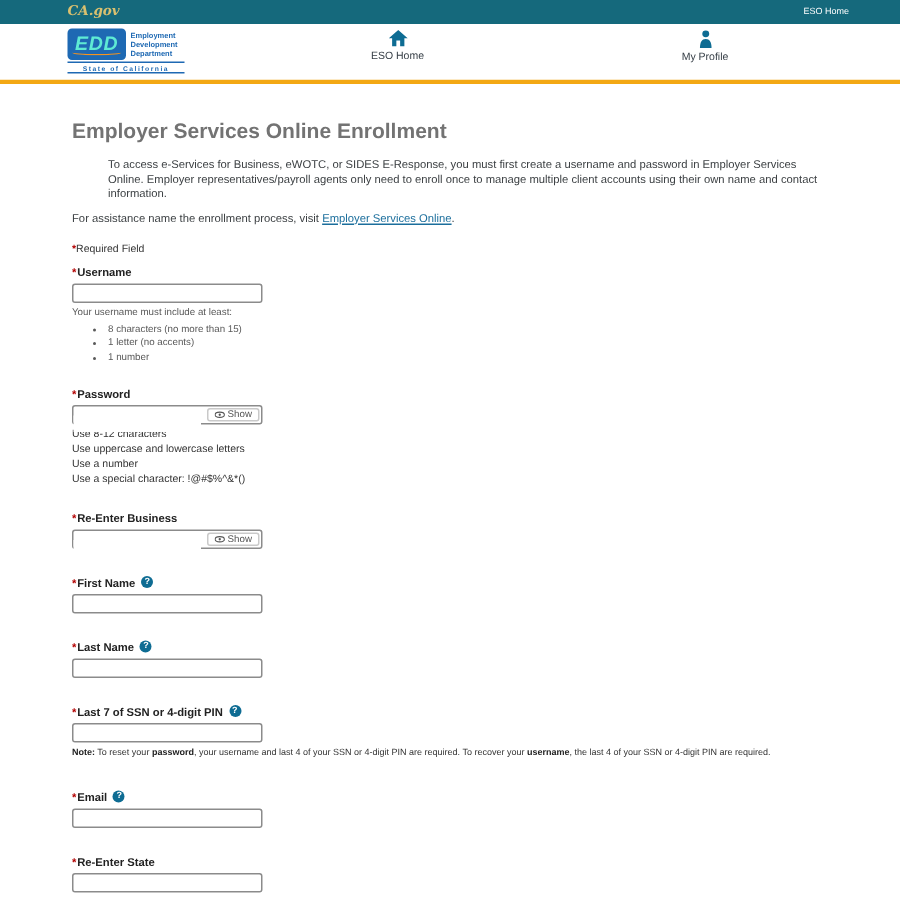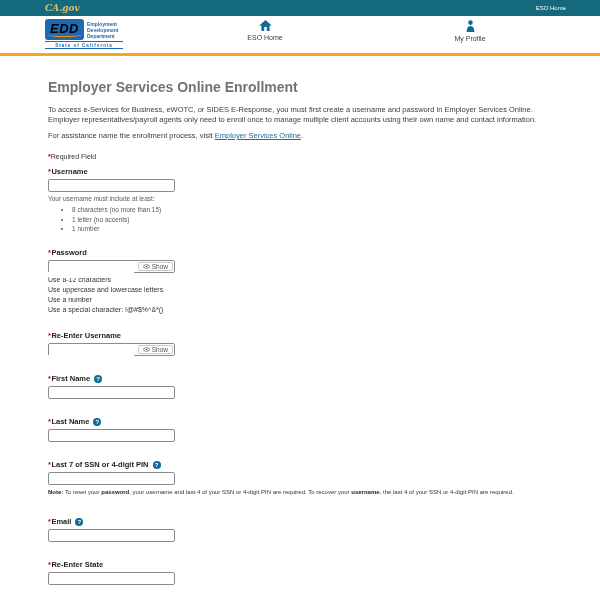--- a/index.html
+++ b/index.html
@@ -22,21 +22,21 @@
   .topbar-link { color:#ffffff; font-size:6px; text-decoration:none; cursor:pointer; }
   
   .masthead { position:relative; height:37px; background:#fff; }
   .edd-logo { position:absolute; left:45px; top:3px; display:block; text-decoration:none; cursor:pointer; }
   .edd-row { display:flex; align-items:center; }
   .edd-box {
     position:relative; width:39px; height:21px; background:#1e69b3;
     border-radius:3px; display:flex; align-items:center; justify-content:center;
   }
   .edd-box span {
-    color:#000000; font-weight:bold; font-style:italic; font-size:13px; letter-spacing:0.5px;
+    color:#5eead4; font-weight:bold; font-style:italic; font-size:13px; letter-spacing:0.5px;
     line-height:1; padding-bottom:2px;
   }
   .swoosh {
     position:absolute; left:3px; right:3px; bottom:3px; height:4px;
     border-bottom:1.5px solid #f7941d;
     border-radius:0 0 100% 100%;
   }
   .edd-lines { margin-left:3px; color:#1e69b3; font-weight:bold; font-size:5px; line-height:6px; }
   .edd-strip {
     margin-top:1px; width:78px; text-align:center;
@@ -48,21 +48,21 @@
     display:flex; flex-direction:column; align-items:center; gap:3px;
     cursor:pointer; text-decoration:none;
   }
   .nav-eso { left:233px; }
   .nav-profile { left:438px; }
   .nav-item span { font-size:7px; color:#384048; }
   .gold-rule { height:3px; background:#F3A814; }
   
   .content { padding:22px 48px 0 48px; }
   h1 { font-size:14px; font-weight:bold; color:#737373; line-height:18px; margin-bottom:9px; }
-  .intro { font-size:7.5px; line-height:9.5px; color:#3c4043; margin-bottom:7px; }
+  .intro { font-size:7.5px; line-height:9.5px; color:#3c4043; margin-bottom:7px;margin-left:24px; }
   .assist { font-size:7.5px; line-height:9px; color:#3c4043; margin-bottom:13px; }
   .assist a { color:#1b6e9c; text-decoration:underline; cursor:pointer; }
   .required-note { font-size:7px; color:#333; margin-bottom:7px; }
   .req { color:#b30000; font-weight:bold; }
   .field-label {
     font-size:7.5px; font-weight:bold; color:#222;
     display:flex; align-items:center; margin-bottom:3px;
   }
   .field-label .req { margin-right:0.5px; }
   .help {
@@ -178,21 +178,21 @@
       <div>Use 8-12 characters</div>
       <div>Use uppercase and lowercase letters</div>
       <div>Use a number</div>
       <div>Use a special character: !@#$%^&amp;*()</div>
     </div>
   </div>
 
   <div class="fg">
     <div class="field-label">
         <span class="req">*</span>
-        <span>Re-Enter Username</span>
+        <span>Re-Enter Business</span>
       </div>
     <div class="pw-box">
       <input type="password" style="">
       <button class="show-btn">
         <svg width="7" height="5" viewBox="0 0 10 6">
             <ellipse cx="5" cy="3" rx="4.4" ry="2.5" fill="none" stroke="#555" stroke-width="1"></ellipse>
             <circle cx="5" cy="3" r="1.1" fill="#555"></circle>
           </svg>
         <span>Show</span>
       </button>

